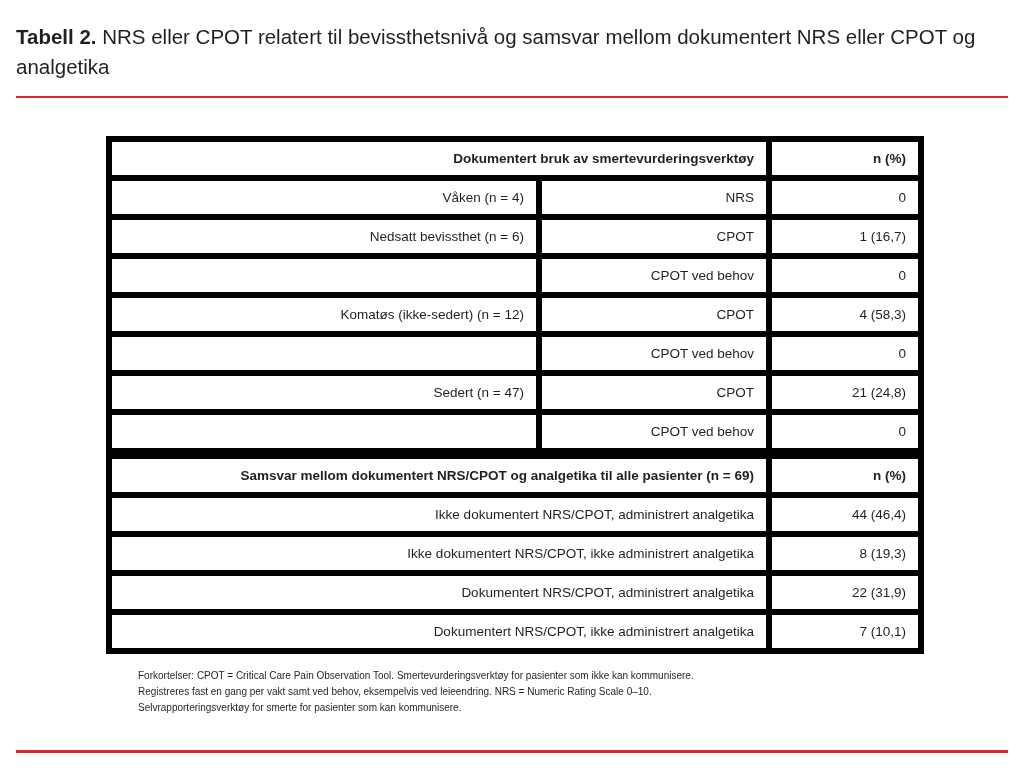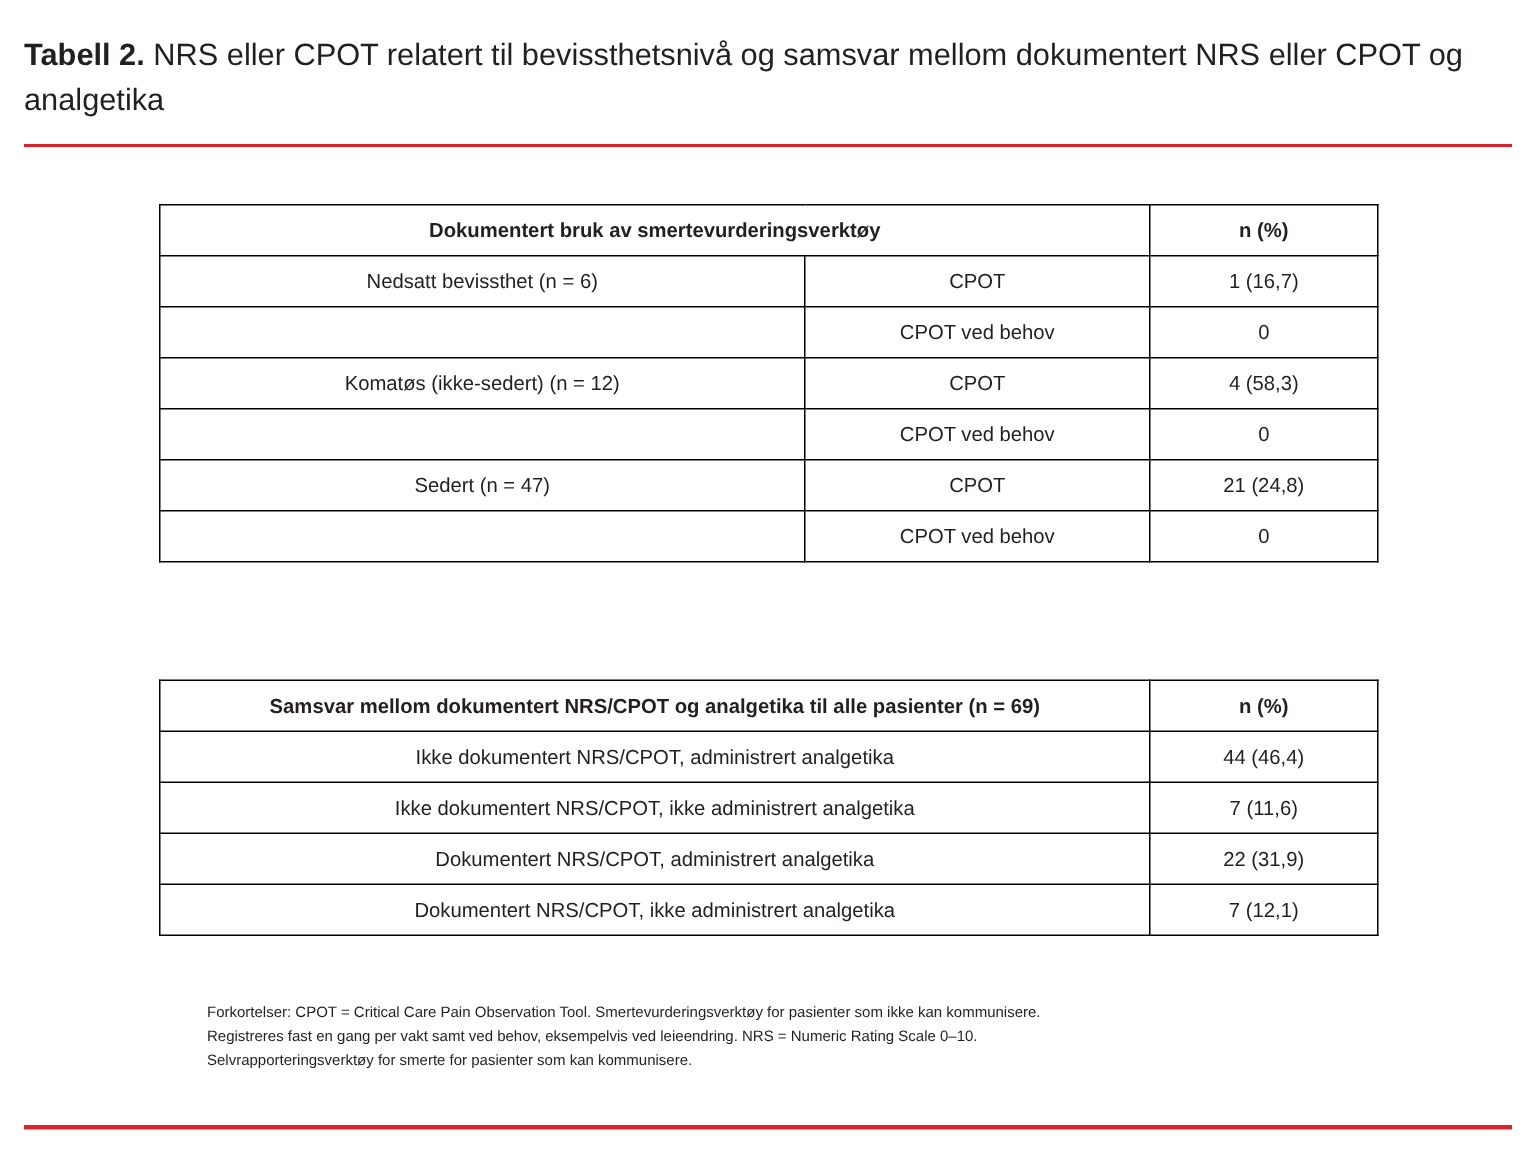--- a/index.html
+++ b/index.html
@@ -66,23 +66,23 @@
     top: 136px;
     width: 812px;
   }
   table#table2 {
     left: 106px;
     top: 453px;
     width: 812px;
     padding-left: 24px;
   }
   .tbl td, .tbl th {
-    border: 1px solid #000000;
+    border: 6px solid #000000;
     padding: 9px 12px;
-    text-align: center;
+    text-align: right;
     vertical-align: middle;
     font-weight: normal;
   }
   .tbl th {
     font-weight: bold;
   }
   .hdr-row td, .hdr-row th {
     font-weight: bold;
   }
   .c1 { width: 430px; }
@@ -121,20 +121,25 @@
       <col class="c1">
         <col class="c2">
         <col class="c3">
     </colgroup>
     <tbody>
       <tr class="hdr-row">
         <th colspan="2">Dokumentert bruk av smertevurderingsverktøy</th>
         <th>n (%)</th>
       </tr>
       <tr>
+        <td>Våken (n = 4)</td>
+        <td>NRS</td>
+        <td>0</td>
+      </tr>
+      <tr>
         <td class="rowspan-cell nbb">Nedsatt bevissthet (n = 6)</td>
         <td class="nbb">CPOT</td>
         <td class="nbb">1 (16,7)</td>
       </tr>
       <tr>
         <td class="nb"></td>
         <td class="nb">CPOT ved behov</td>
         <td class="nb">0</td>
       </tr>
       <tr>
@@ -169,29 +174,29 @@
       <tr class="hdr-row">
         <th>Samsvar mellom dokumentert NRS/CPOT og analgetika til alle pasienter (n = 69)</th>
         <th>n (%)</th>
       </tr>
       <tr>
         <td>Ikke dokumentert NRS/CPOT, administrert analgetika</td>
         <td>44 (46,4)</td>
       </tr>
       <tr>
         <td>Ikke dokumentert NRS/CPOT, ikke administrert analgetika</td>
-        <td>7 (11,6)</td>
+        <td>8 (19,3)</td>
       </tr>
       <tr>
         <td>Dokumentert NRS/CPOT, administrert analgetika</td>
         <td>22 (31,9)</td>
       </tr>
       <tr>
         <td>Dokumentert NRS/CPOT, ikke administrert analgetika</td>
-        <td>7 (12,1)</td>
+        <td>7 (10,1)</td>
       </tr>
     </tbody>
   </table>
 
   <div class="footnote">
     <div>Forkortelser: CPOT = Critical Care Pain Observation Tool. Smertevurderingsverktøy for pasienter som ikke kan kommunisere.</div>
     <div>Registreres fast en gang per vakt samt ved behov, eksempelvis ved leieendring. NRS = Numeric Rating Scale 0–10.</div>
     <div>Selvrapporteringsverktøy for smerte for pasienter som kan kommunisere.</div>
   </div>
 

